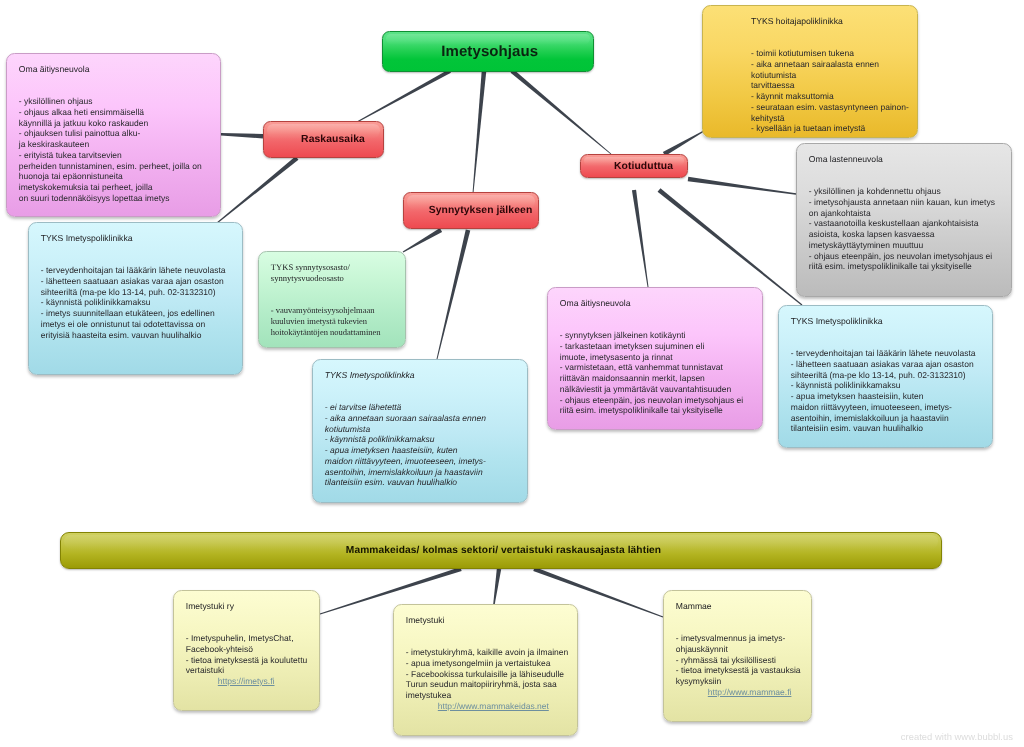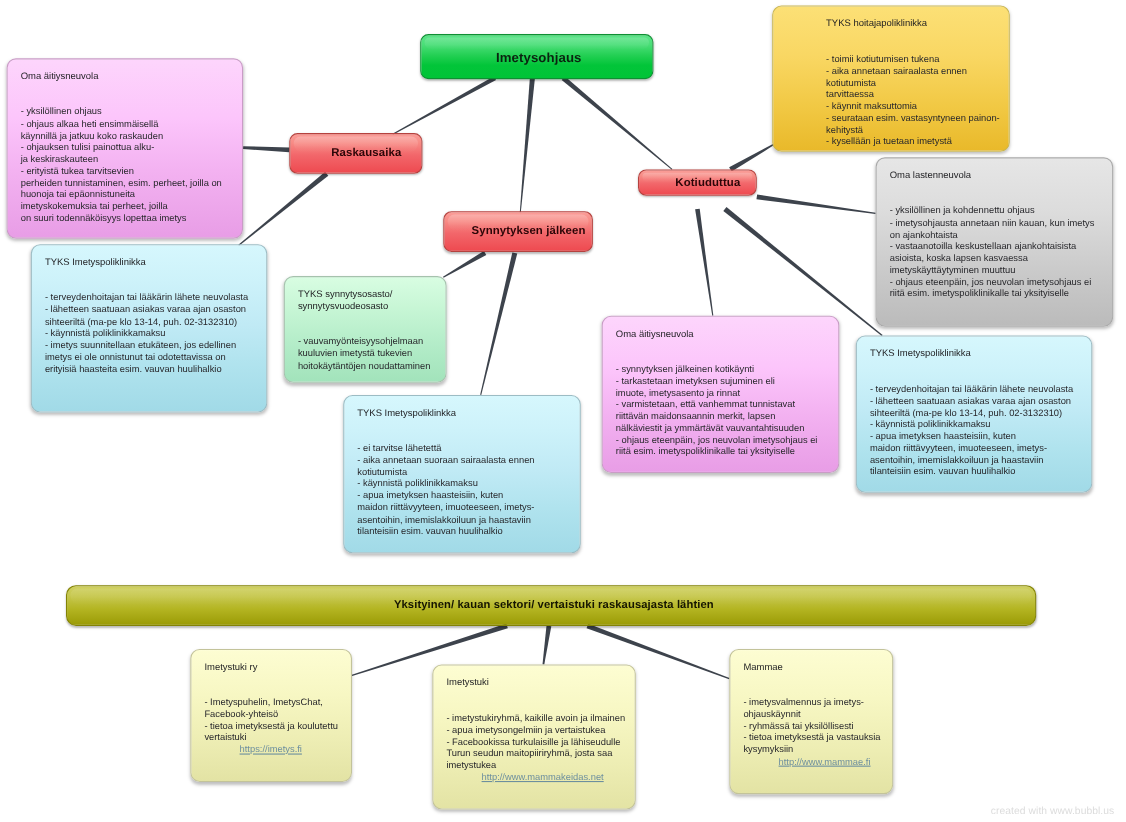--- a/index.html
+++ b/index.html
@@ -11,21 +11,21 @@
           transform:translateZ(0);backface-visibility:hidden;}
   svg.links{position:absolute;left:0;top:0;width:1024px;height:747px;pointer-events:none;}
   .node{position:absolute;box-sizing:border-box;overflow:hidden;}
 
   
   .pill{border-radius:7.5px;display:flex;align-items:center;justify-content:center;
         text-align:center;font-weight:bold;letter-spacing:.1px;
         box-shadow:0 1px 2px rgba(0,0,0,.28);}
   .pill .lbl{position:relative;z-index:2;}
   .pill.root{background:linear-gradient(to bottom,#5ce388 0%,#4ade78 22%,#22cf52 48%,#02c539 70%,#00c437 100%);
-        border:1px solid #0f8f33;color:#0a2410;font-size:12px;padding-left:3.5px;}
+        border:1px solid #0f8f33;color:#0a2410;font-size:15px;padding-left:3.5px;}
   .pill.root::before{height:30%;background:linear-gradient(to bottom,rgba(255,255,255,.16),rgba(255,255,255,0));}
   .pill.branch{background:linear-gradient(to bottom,#fa9d98 0%,#f78b85 22%,#f2666a 55%,#ee4a50 100%);
         border:1px solid #b5423f;color:#2c0608;font-size:10.35px;padding-left:19px;}
   .pill.olive{background:linear-gradient(to bottom,#cfd060 0%,#c6c74c 25%,#b3b421 60%,#9b9b06 100%);
         border:1px solid #838304;color:#151500;font-size:10.2px;border-radius:9px;
         padding-left:5px;}
   .pill.olive::before{background:linear-gradient(to bottom,rgba(255,255,255,.10),rgba(255,255,255,0));}
 
   
   .pill::before{content:"";position:absolute;left:3px;right:3px;top:1.5px;height:44%;
@@ -39,21 +39,21 @@
         color:#27272b;}
   .card .hd{font-size:8.6px;line-height:11.2px;color:#1d1d20;white-space:pre-line;}
   .card .bd{white-space:pre-line;margin-top:21.1px;}
   .card .lnk{color:#6d8f9e;text-decoration:underline;display:block;margin-left:32px;}
 
   .c-pink{background:linear-gradient(to bottom,#fdd5fc 0%,#fcc5fb 33%,#f3b2f1 62%,#e89de6 100%);
           border:1px solid #c99cc6;}
   .c-blue{background:linear-gradient(to bottom,#d6f7fd 0%,#cdf2fa 22%,#c0eaf5 48%,#b0e3ee 72%,#a1dae7 100%);
           border:1px solid #9cbcc4;}
   .c-green{background:linear-gradient(to bottom,#d8fde2 0%,#c7f6d5 30%,#b3ecc8 65%,#a2e3bb 100%);
-          border:1px solid #a5c2ad;}
+          border:1px solid #a5c2ad;font-family:Liberation Serif, serif;}
   .c-yellow{background:linear-gradient(to bottom,#fce076 0%,#f9d763 34%,#f1c843 70%,#e9b92a 100%);
           border:1px solid #c8b44f;}
   .c-gray{background:linear-gradient(to bottom,#e6e6e6 0%,#dcdcdc 32%,#cacaca 68%,#bbbbbb 100%);
           border:1px solid #a8a8a8;}
   .c-paleyellow{background:linear-gradient(to bottom,#fdfdd2 0%,#f7f7c3 34%,#ededb3 70%,#e3e3a4 100%);
           border:1px solid #c3c39a;}
 
   .credit{position:absolute;right:11px;bottom:5px;font-size:9.4px;color:#dcdcdc;letter-spacing:0.05px;margin-top:33px;}
 </style>
 </head>
@@ -84,21 +84,21 @@
   <div class="node pill branch" style="left:263px;top:121px;width:121px;height:37px;">
     <span class="lbl">Raskausaika</span>
   </div>
   <div class="node pill branch" style="left:403px;top:192px;width:136px;height:37px;">
     <span class="lbl">Synnytyksen jälkeen</span>
   </div>
   <div class="node pill branch" style="left:580px;top:154px;width:108px;height:24px;">
     <span class="lbl">Kotiuduttua</span>
   </div>
   <div class="node pill olive" style="left:60px;top:532px;width:882px;height:37px;">
-    <span class="lbl">Yksityinen/ kauan sektori/ vertaistuki raskausajasta lähtien</span>
+    <span class="lbl">Mammakeidas/ kolmas sektori/ vertaistuki raskausajasta lähtien</span>
   </div>
 
   <div class="node card c-pink" style="left:6px;top:53px;width:215px;height:164px;">
     <div class="hd">Oma äitiysneuvola</div>
     <div class="bd">- yksilöllinen ohjaus
 - ohjaus alkaa heti ensimmäisellä
 käynnillä ja jatkuu koko raskauden
 - ohjauksen tulisi painottua alku-
 ja keskiraskauteen
 - erityistä tukea tarvitsevien
@@ -120,21 +120,21 @@
   </div>
 
   <div class="node card c-green" style="left:258px;top:251px;width:148px;height:97px;">
     <div class="hd">TYKS synnytysosasto/
 synnytysvuodeosasto</div>
     <div class="bd">- vauvamyönteisyysohjelmaan
 kuuluvien imetystä tukevien
 hoitokäytäntöjen noudattaminen</div>
   </div>
 
-  <div class="node card c-blue" style="left:312px;top:359px;width:216px;height:144px;">
+  <div class="node card c-blue" style="left:312px;top:359px;width:216px;height:144px;font-style:italic;">
     <div class="hd">TYKS Imetyspoliklinkka</div>
     <div class="bd">- ei tarvitse lähetettä
 - aika annetaan suoraan sairaalasta ennen
 kotiutumista
 - käynnistä poliklinikkamaksu
 - apua imetyksen haasteisiin, kuten
 maidon riittävyyteen, imuoteeseen, imetys-
 asentoihin, imemislakkoiluun ja haastaviin
 tilanteisiin esim. vauvan huulihalkio</div>
   </div>

